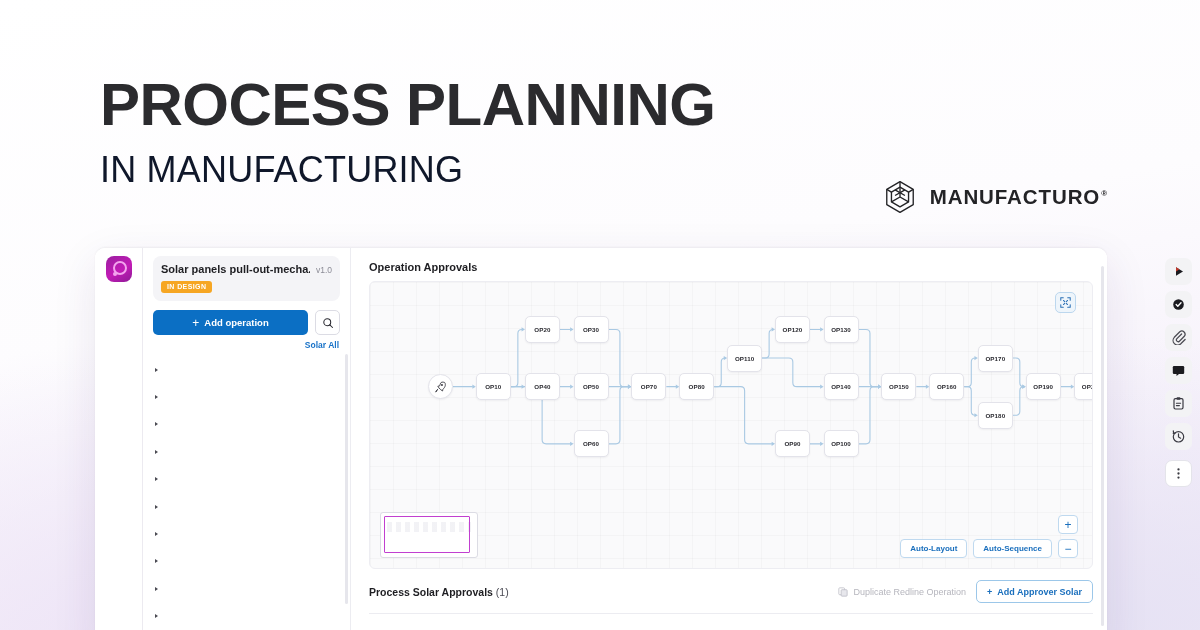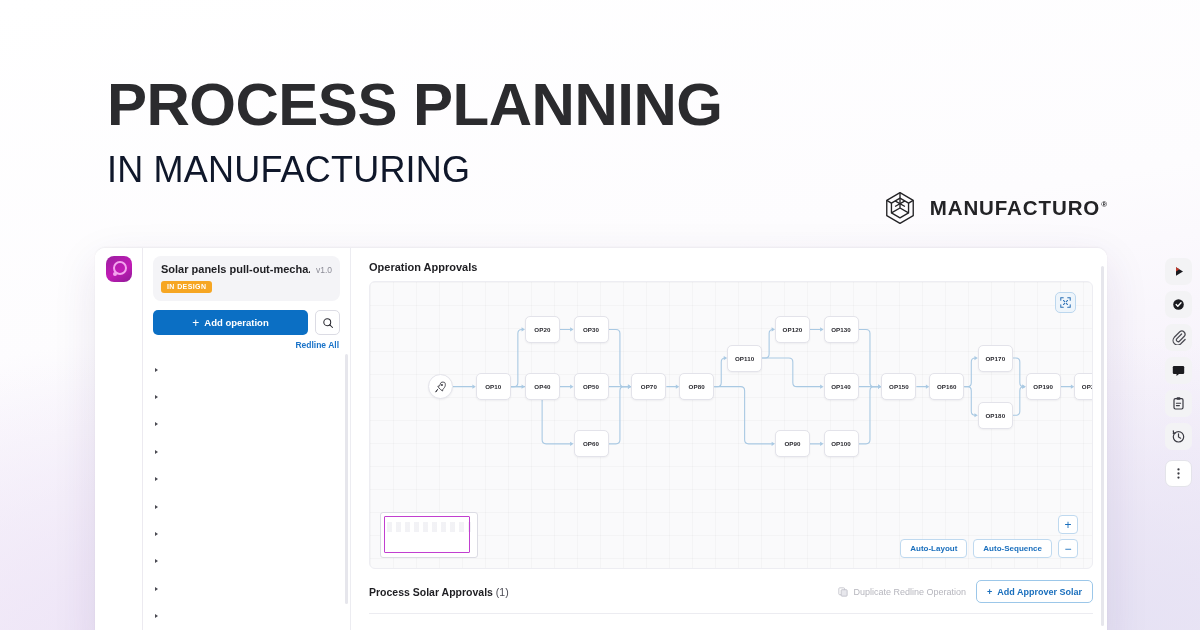--- a/index.html
+++ b/index.html
@@ -15,41 +15,41 @@
   
   #poster {
     position: absolute; inset: 0;
     background:
       radial-gradient(ellipse 900px 520px at 18% 104%, #ece2f6 0%, rgba(236,226,246,0) 62%),
       radial-gradient(ellipse 760px 460px at 92% 100%, #e6e2f4 0%, rgba(230,226,244,0) 64%),
       linear-gradient(170deg, #ffffff 0%, #fdfcfe 44%, #f5f0fa 78%, #eee7f6 100%);
   }
 
   
-  #headline { position: absolute; left: 100px; top: 74px; margin-left: 7px; }
+  #headline { position: absolute; left: 100px; top: 74px; }
   #title-main {
     font-size: 60px;
     font-weight: 700;
     letter-spacing: -0.5px;
     color: #2b2b2e;
     line-height: 1.02;
     white-space: nowrap;
   }
   #title-sub {
     margin-top: 14px;
     font-size: 36px;
     font-weight: 400;
     letter-spacing: 0.2px;
     color: #0f172a;
     white-space: nowrap;
   }
 
   
   #brand {
-    position: absolute; right: 92px; top: 190px;
+    position: absolute; right: 92px; top: 179px;
     display: flex; align-items: center; gap: 12px;
   }
   #brand-mark { width: 36px; height: 36px; display: block; }
   #brand-name {
     font-size: 20.5px; font-weight: 700; letter-spacing: 0.9px; color: #232326;
   }
   #brand-tm { font-size: 8px; vertical-align: super; color: #232326; margin-left: 1px;}
 
   
   #app {
@@ -319,21 +319,21 @@
         <span>Add operation</span>
       </button>
       <div id="search-btn">
         <svg width="12" height="12" viewBox="0 0 16 16">
           <circle cx="7" cy="7" r="4.6" fill="none" stroke="#2b2b32" stroke-width="1.4"></circle>
           <line x1="10.4" y1="10.4" x2="14" y2="14" stroke="#2b2b32" stroke-width="1.4" stroke-linecap="round"></line>
         </svg>
       </div>
     </div>
 
-    <div id="expand-all">Redline All</div>
+    <div id="expand-all">Solar All</div>
 
     <div id="op-list">
         <div class="op-row">
           <span class="op-caret"></span>
           <span class="op-code"></span>
           <span class="op-dot"></span>
           <span class="op-name"></span>
         </div>
         <div class="op-row">
           <span class="op-caret"></span>

